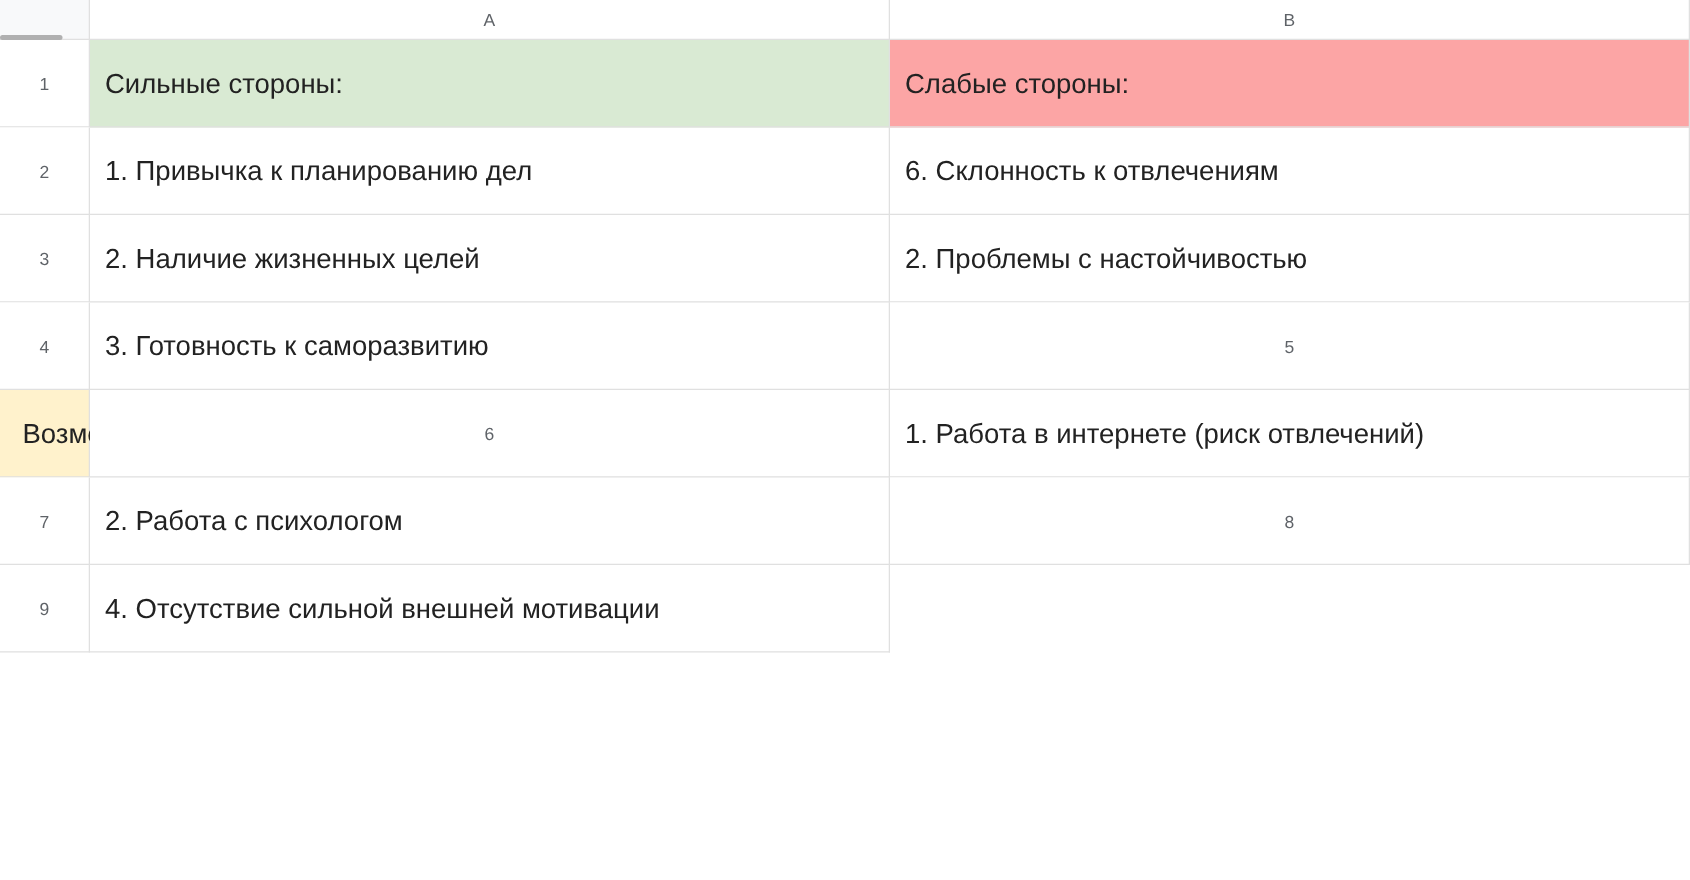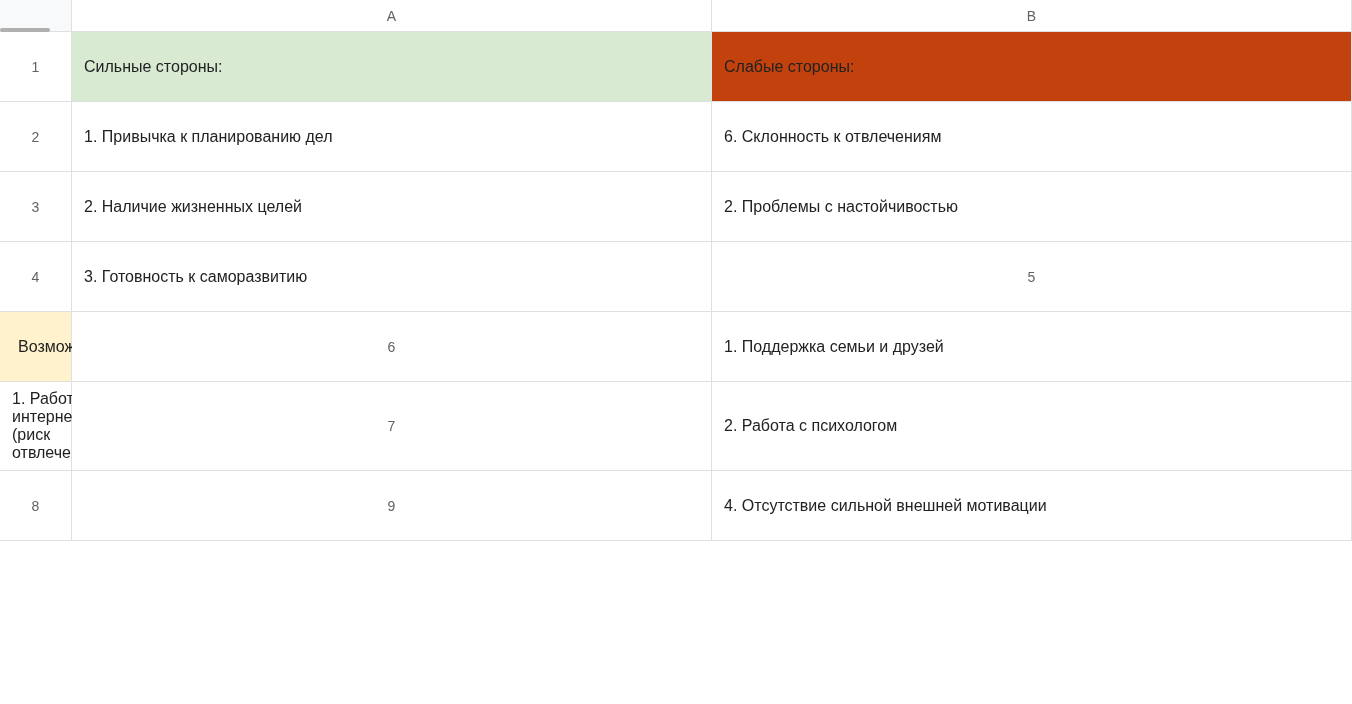--- a/index.html
+++ b/index.html
@@ -60,29 +60,29 @@
       justify-content: center;
       font-size: 14px;
       color: #5f6368;
       cursor: pointer;
     }
     .cell {
       border: 1px solid #e0e0e0;
       border-left: none;
       border-top: none;
       padding: 8px 12px;
-      font-size: 16px;
+      font-size: 22px;
       color: #222;
       display: flex;
       align-items: center;
       min-height: 70px;
       cursor: cell;
     }
     .bg-green { background: #d9ead3; }
-    .bg-pink { background: #c2410c; }
+    .bg-pink { background: #fca5a5; }
     .bg-yellow { background: #fff2cc; padding-left: 18px; }
     .bg-blue { background: #cfe2f3; }
   </style>
 </head>
 <body>
 
 <div class="spreadsheet">
   <div class="corner-cell"></div>
   <div class="col-header">A</div>
   <div class="col-header">B</div>
@@ -99,21 +99,20 @@
   <div class="cell">2. Наличие жизненных целей</div>
   <div class="cell">2. Проблемы с настойчивостью</div>
 
   <div class="row-header">4</div>
   <div class="cell">3. Готовность к саморазвитию</div>
 
   <div class="row-header">5</div>
   <div class="cell bg-yellow header-row">Возможности:</div>
 
   <div class="row-header">6</div>
-  <div class="cell">1. Поддержка семьи и друзей</div>
   <div class="cell">1. Работа в интернете (риск отвлечений)</div>
 
   <div class="row-header">7</div>
   <div class="cell">2. Работа с психологом</div>
 
   <div class="row-header">8</div>
 
   <div class="row-header">9</div>
   <div class="cell">4. Отсутствие сильной внешней мотивации</div>
 </div>

